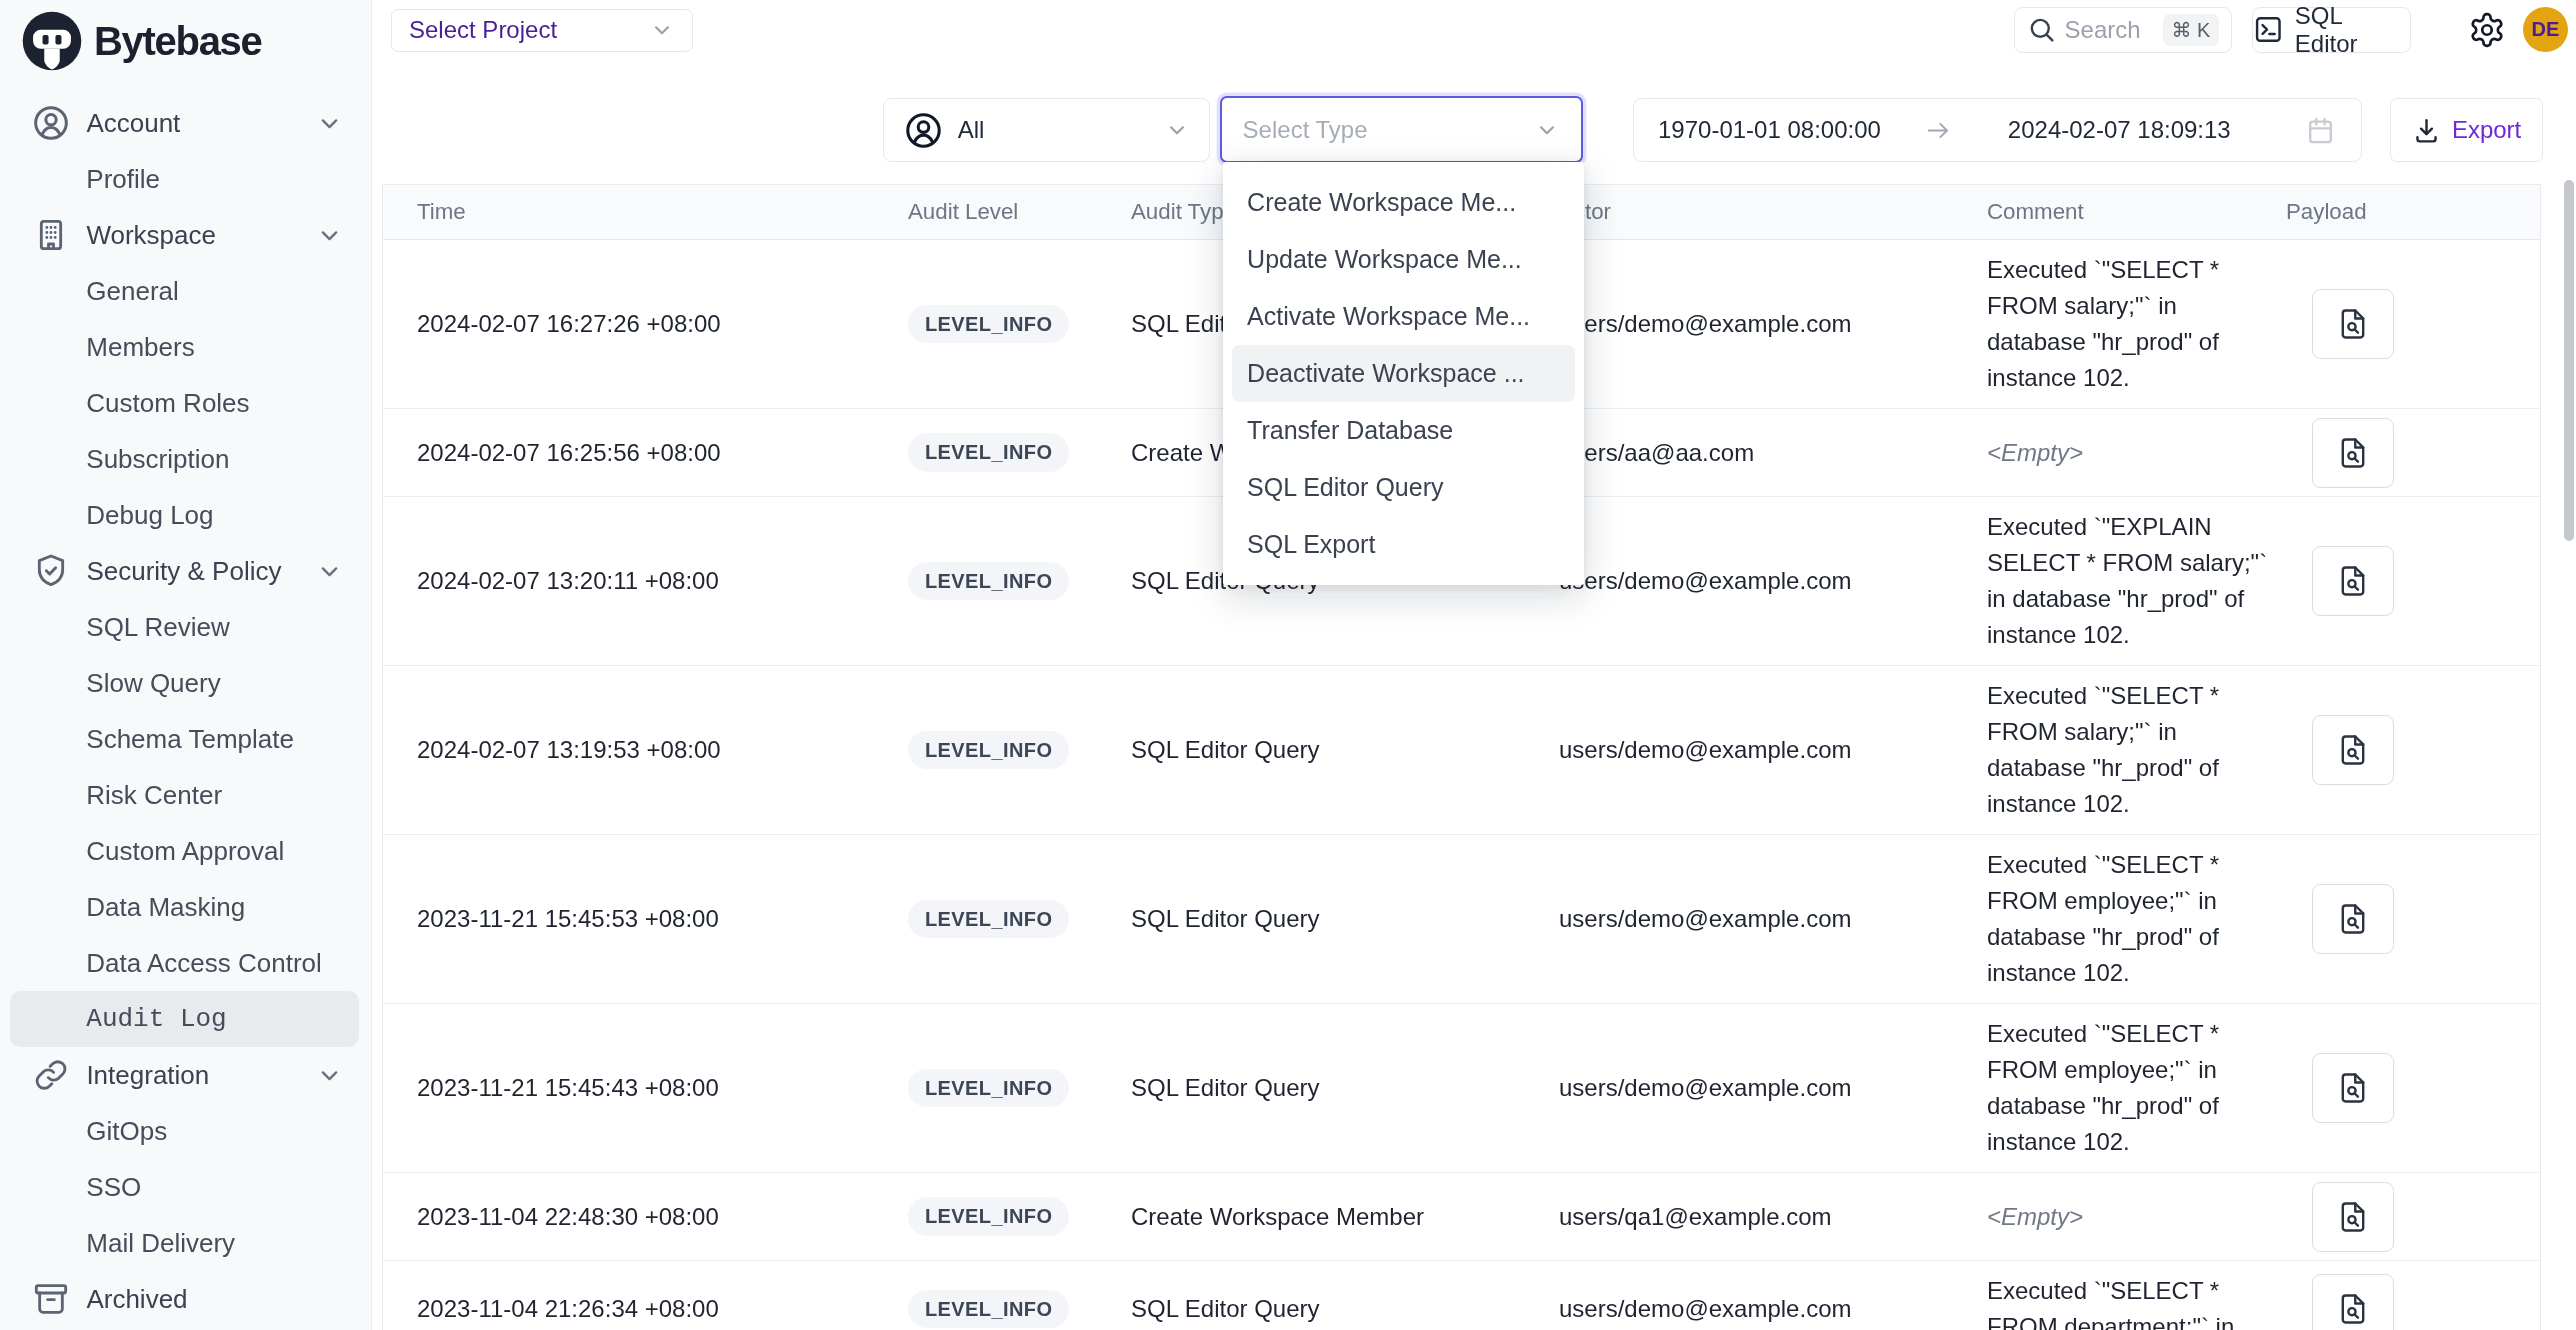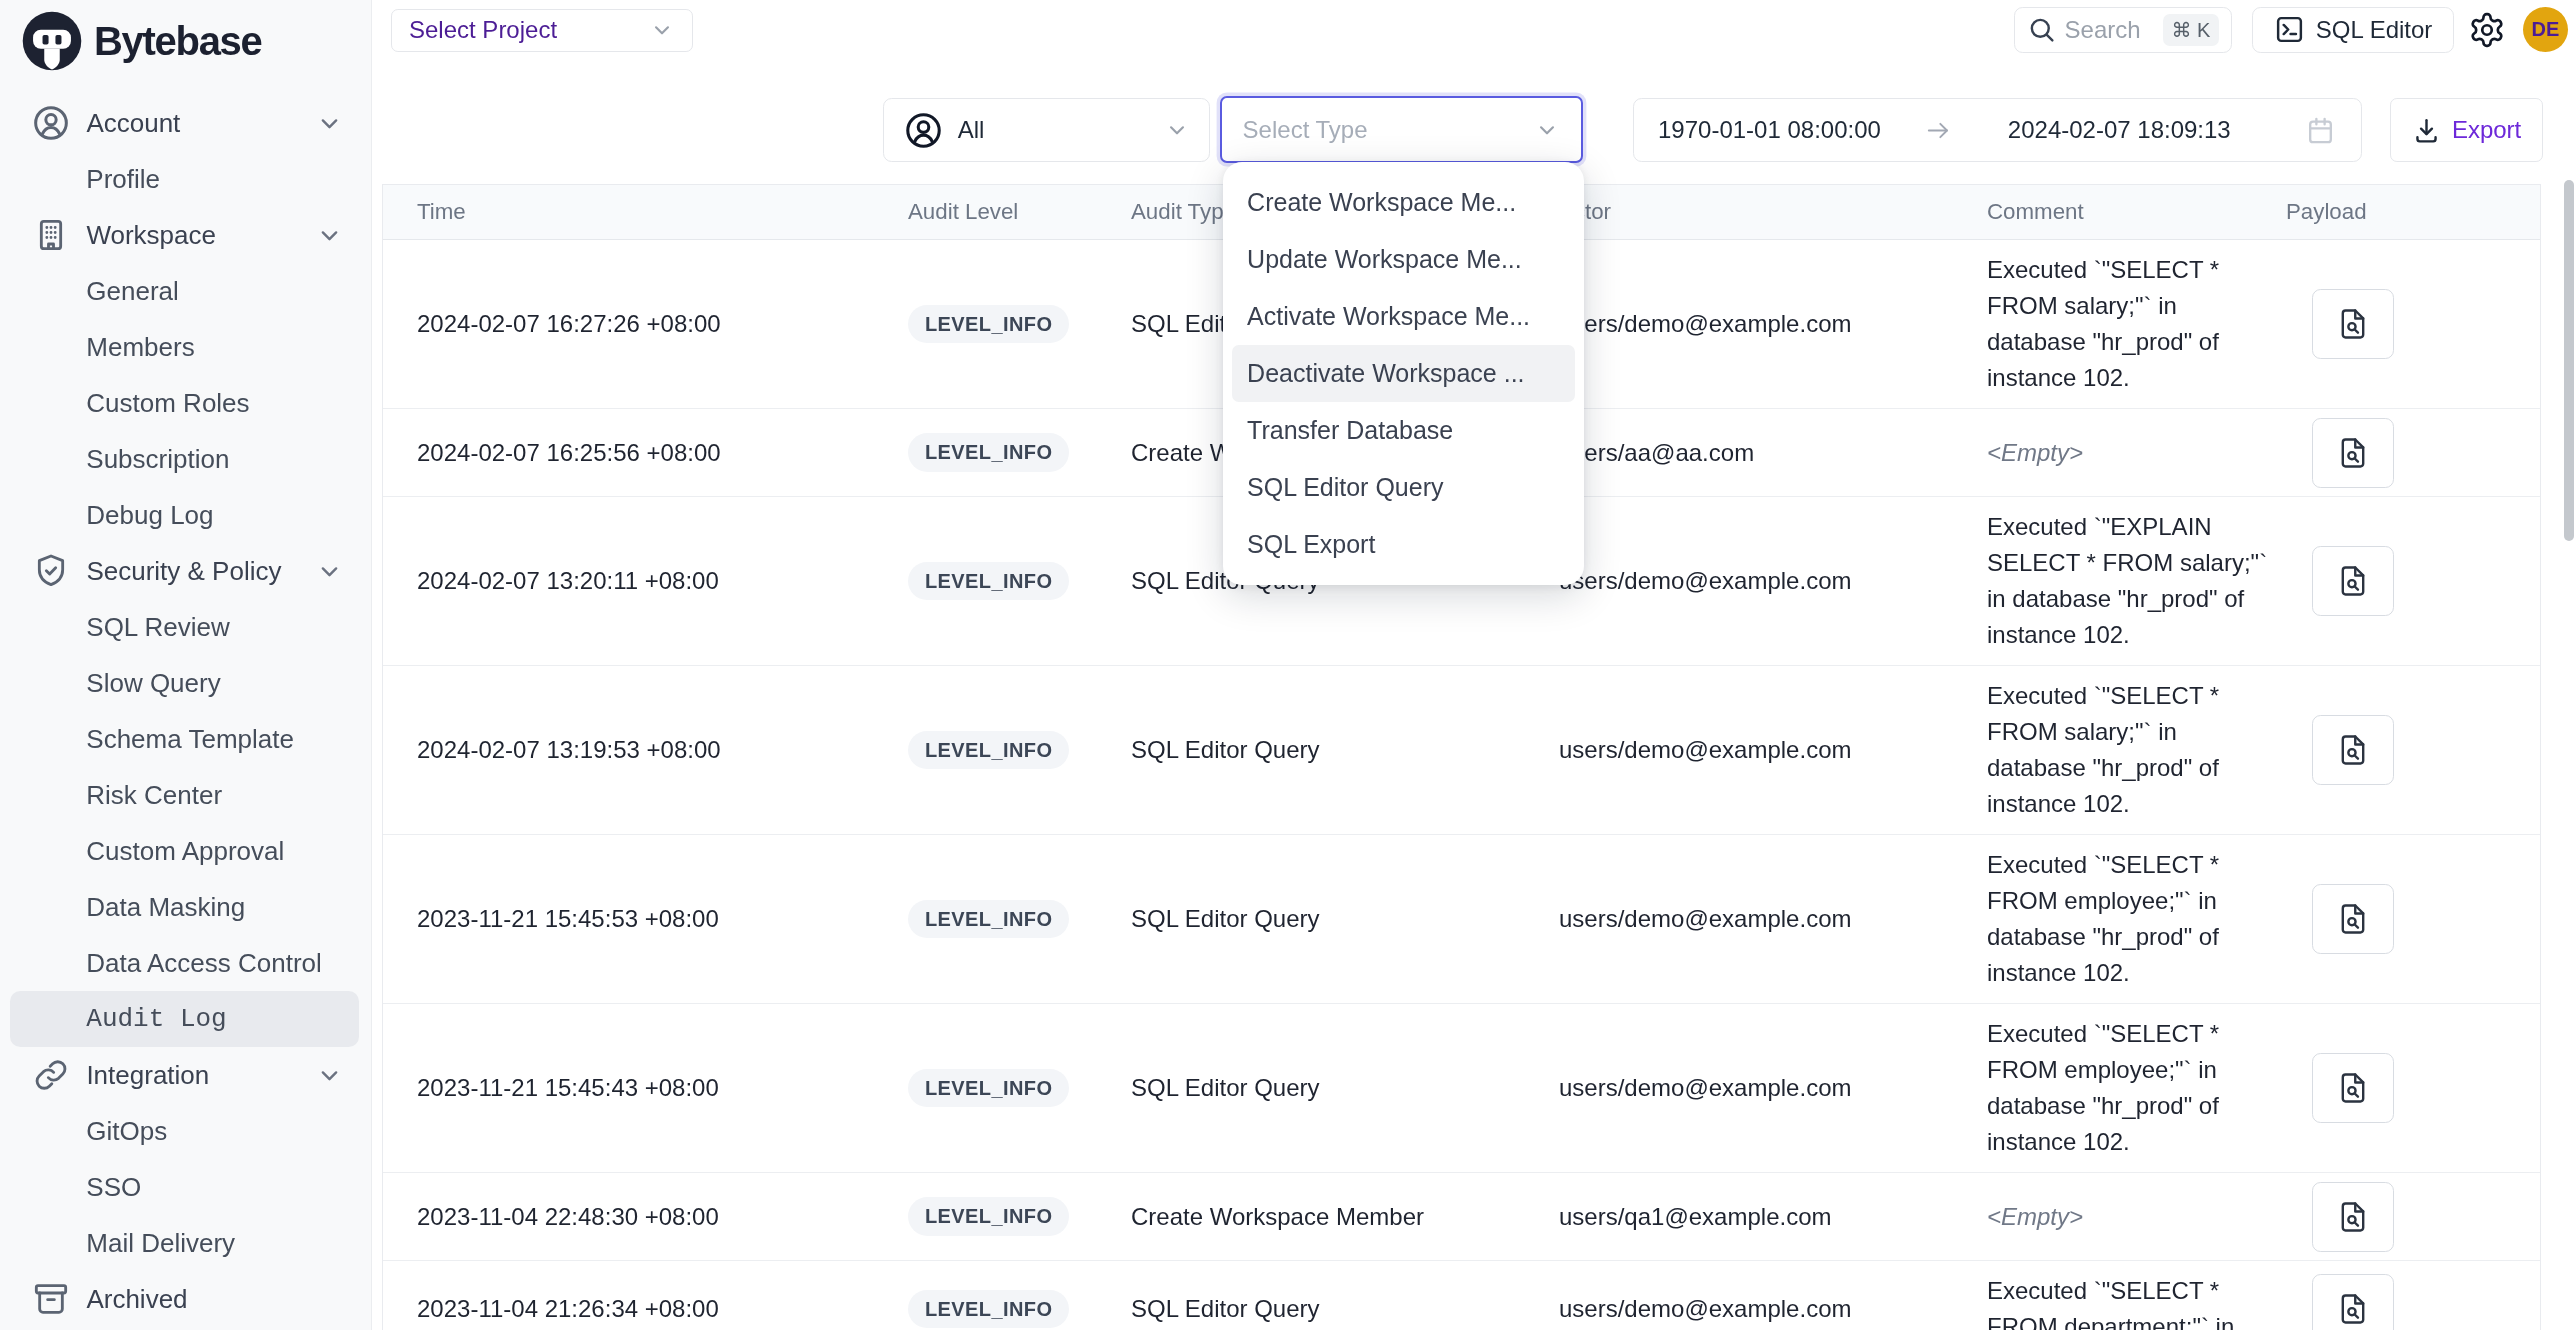--- a/index.html
+++ b/index.html
@@ -26,21 +26,21 @@
   
   .topbar{position:absolute;left:372px;top:0;right:0;height:86px;background:#fff;}
   .boxctl{background:#fff;border:1.7px solid #e5e7eb;border-radius:8.6px;display:flex;align-items:center;box-sizing:border-box;}
   .project-select{position:absolute;left:19px;top:8.6px;width:302px;height:43px;padding:0 17px;border-radius:6.9px;cursor:pointer;}
   .project-select .lbl{flex:1;font-size:24px;color:#4c1d95;}
   .project-select .chev{width:26px;height:26px;color:#9aa1ab;}
   .search-box{position:absolute;left:1642px;top:6.9px;width:218px;height:46px;padding:2px 12px;gap:8.6px;cursor:pointer;}
   .search-box .ic{width:29px;height:29px;color:#374151;}
   .search-box .ph{flex:1;font-size:24px;color:#9aa1ab;}
   .kbd{background:#f1f3f5;border-radius:6.9px;padding:4.3px 8.6px;font-size:20px;color:#57606a;white-space:nowrap;}
-  .sql-editor-btn{position:absolute;left:1880px;top:6.9px;width:202px;height:46px;justify-content:center;gap:11.2px;cursor:pointer;}
+  .sql-editor-btn{position:absolute;left:1880px;top:6.9px;width:159px;height:46px;justify-content:center;gap:11.2px;cursor:pointer;}
   .sql-editor-btn .ic{width:31px;height:31px;color:#1f2937;}
   .sql-editor-btn .lbl{font-size:24px;color:#1f2937;font-weight:500;}
   .gear{position:absolute;left:2092px;top:6.9px;width:46px;height:46px;display:flex;align-items:center;justify-content:center;color:#111827;cursor:pointer;}
   .gear .ic{width:38px;height:38px;}
   .avatar{position:absolute;left:2151px;top:6.9px;width:45px;height:45px;border-radius:50%;display:flex;
           align-items:center;justify-content:center;color:#4c1d95;font-size:20px;font-weight:700;cursor:pointer;}
 
   
   .all-select{position:absolute;left:883px;top:98px;width:327px;height:64px;padding:12px 19px;gap:13.7px;cursor:pointer;}
   .all-select .ic{width:41px;height:41px;color:#111827;}
@@ -72,21 +72,21 @@
   .th:nth-child(5){padding-left:36px;}
   .badge{display:inline-block;background:#f3f5f8;color:#3c4656;font-weight:600;font-size:20px;
          padding:7.7px 17px;border-radius:858px;letter-spacing:0.4px;}
   .td.c5{white-space:normal;padding:12px 17px 12px 36px;line-height:36px;}
   .empty{font-style:italic;color:#707887;}
   .payload-btn{width:82px;height:70px;border:1.7px solid #d8dce2;border-radius:8.6px;background:#fff;
                display:flex;align-items:center;justify-content:center;margin-left:26px;cursor:pointer;padding:0;}
   .payload-btn .ic{width:36px;height:36px;color:#2b3340;}
 
   
-  .type-menu{position:absolute;left:1223px;top:162px;width:361px;background:#fff;border-radius:19px;
+  .type-menu{position:absolute;left:1223px;top:162px;width:361px;background:#fff;border-radius:3px;
              box-shadow:0 10.3px 38px rgba(15,23,42,.16),0 1.7px 8.6px rgba(15,23,42,.08);padding:12px 0;z-index:50;box-sizing:border-box;}
   .menu-item{height:57px;display:flex;align-items:center;padding:0 15.5px;margin:0 8.6px;border-radius:6.9px;
              font-size:25px;color:#3a4150;cursor:pointer;white-space:nowrap;overflow:hidden;}
   .menu-item.active{background:#f1f2f4;}
 
   
   .sb-thumb{position:absolute;left:2564px;top:180px;width:10.3px;height:361px;background:#c4c8cd;border-radius:5.2px;z-index:60;}
 </style>
 </head>
 <body>

